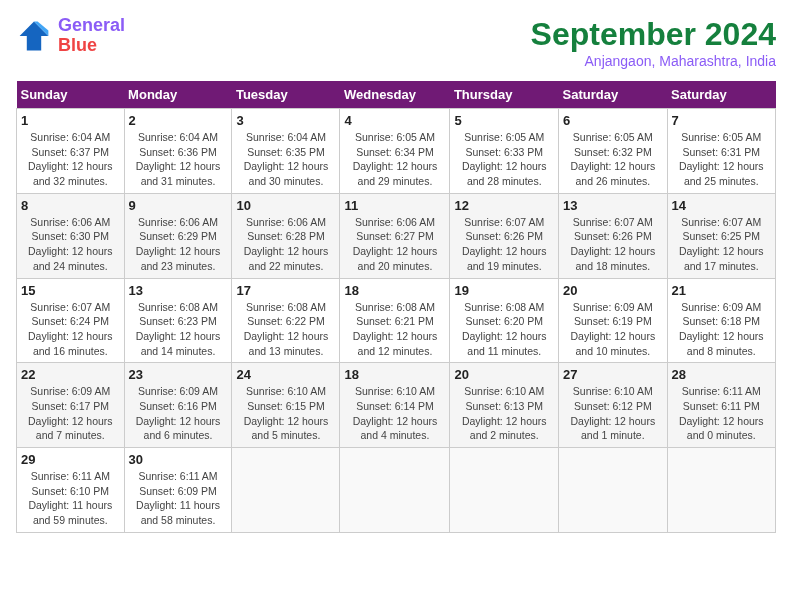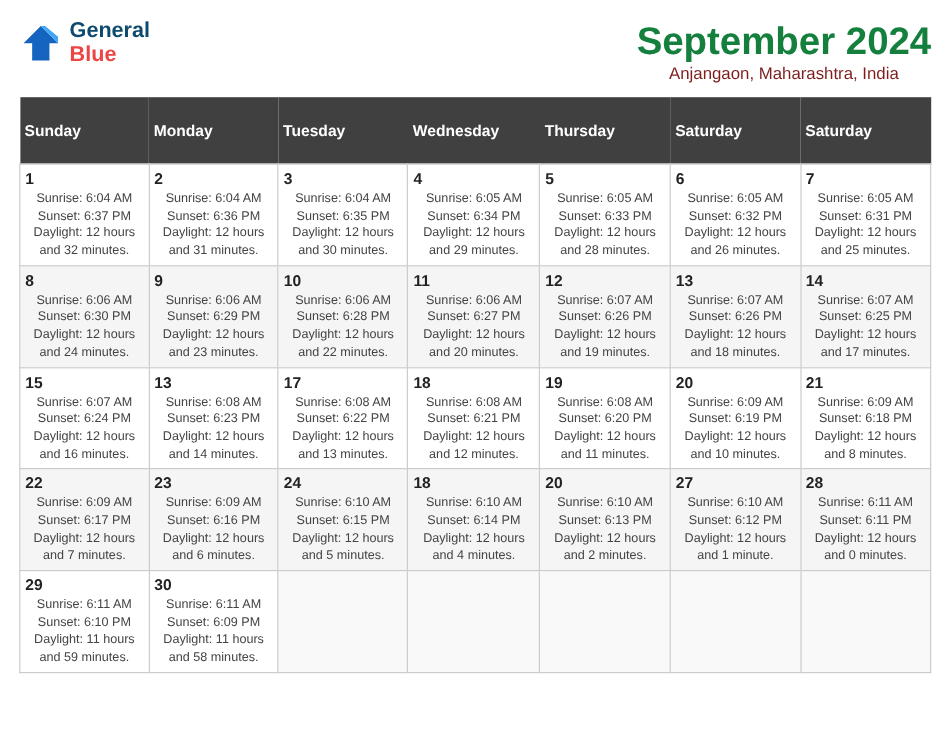--- a/index.html
+++ b/index.html
@@ -21,48 +21,47 @@
       align-items: center;
       gap: 6px;
     }
     .logo-text {
       font-size: 18px;
       font-weight: bold;
       color: #333;
       line-height: 1.1;
     }
     .logo-text span {
-      color: #0c4a6e;
+      color: #8b5cf6;
     }
     .logo-icon {
       width: 36px;
       height: 36px;
     }
     .title-block {
       text-align: right;
     }
     .month-title {
       font-size: 32px;
       font-weight: bold;
       color: #15803d;
     }
     .subtitle {
       font-size: 14px;
-      color: #7f1d1d;
-      text-align: center;
+      color: #8b5cf6;
     }
     table {
       width: 100%;
       border-collapse: collapse;
       font-size: 11px;
     }
     thead tr th {
-      background-color: #404040;
+      background-color: #701a75;
       color: #fff;
-      padding: 20px 4px;
+      padding: 6px 4px;
       text-align: left;
       font-size: 13px;
       font-weight: bold;
     }
     tbody tr td {
       border: 1px solid #ccc;
       vertical-align: top;
       padding: 4px 4px;
       min-height: 70px;
       width: 113px;

